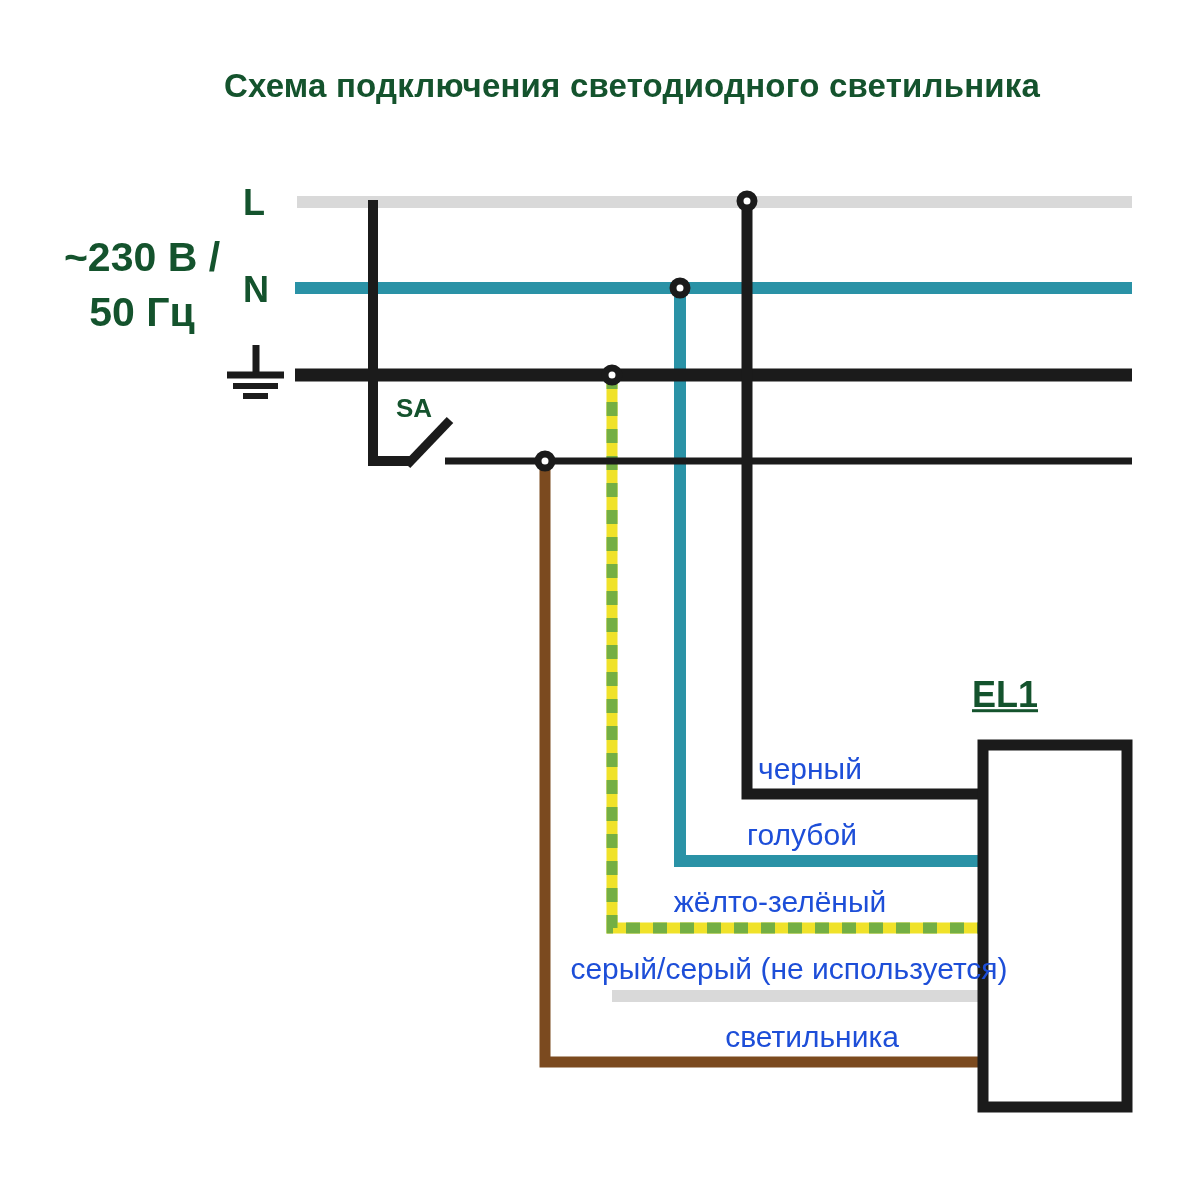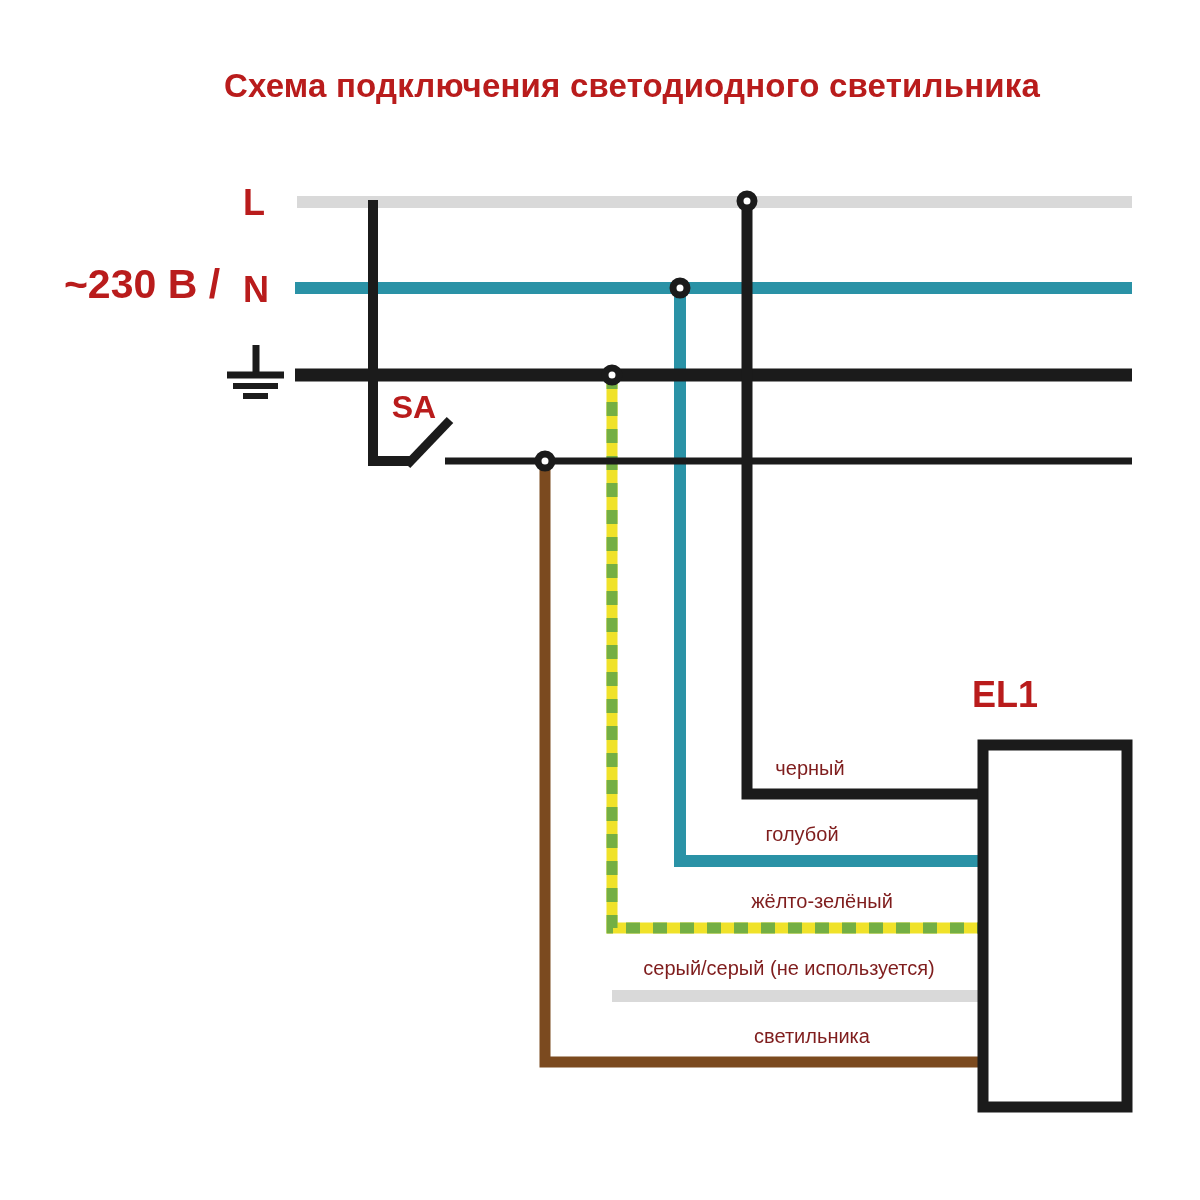--- a/index.html
+++ b/index.html
@@ -17,35 +17,35 @@
   }
   .stage svg {
     position: absolute;
     left: 0;
     top: 0;
   }
   .lbl {
     position: absolute;
     transform: translate(-50%, -50%);
     white-space: nowrap;
-    color: #7f1d1d;
-    font-size: 20px;
+    color: #1d4ed8;
+    font-size: 30px;
     line-height: 1.1;
     text-align: center;
   }
   .lbl.bold {
     font-weight: 700;
-    color: #b91c1c;
+    color: #14532d;
   }
   .title-lbl {
     font-size: 33px;
     letter-spacing: 0.2px;
   }
   .big-lbl   { font-size: 36px; }
-  .sa-lbl    { font-size: 32px; }
+  .sa-lbl    { font-size: 26px; }
   .volt-lbl  { font-size: 41px; line-height: 1.35; }
 </style>
 </head>
 <body>
 
 <div class="stage">
 
   <svg width="1200" height="1200" viewBox="0 0 1200 1200">
 
     <line x1="297" y1="202" x2="1132" y2="202" stroke-width="12" fill="none" stroke="#d9d9d9"></line>
@@ -84,27 +84,28 @@
     <circle cx="747" cy="201" r="7" stroke-width="7" fill="#ffffff" stroke="#1b1b1b"></circle>
     <circle cx="680" cy="288" r="7" stroke-width="7" fill="#ffffff" stroke="#1b1b1b"></circle>
     <circle cx="612" cy="375" r="7" stroke-width="7" fill="#ffffff" stroke="#1b1b1b"></circle>
     <circle cx="545" cy="461" r="7" stroke-width="7" fill="#ffffff" stroke="#1b1b1b"></circle>
   </svg>
 
   <div class="lbl bold title-lbl" style="left:632px; top:86px;">Схема подключения светодиодного светильника</div>
 
   <div class="lbl bold volt-lbl" style="left:142px; top:285px;">
     <div>~230 В /</div>
+    <div>50 Гц</div>
   </div>
   <div class="lbl bold big-lbl" style="left:254px; top:203px;">L</div>
   <div class="lbl bold big-lbl" style="left:256px; top:290px;">N</div>
 
   <div class="lbl bold sa-lbl" style="left:414px; top:408px;">SA</div>
 
-  <div class="lbl bold big-lbl" style="left:1005px; top:695px;">EL1</div>
+  <div class="lbl bold big-lbl" style="left:1005px; top:695px;text-decoration:underline;">EL1</div>
 
   <div class="lbl" style="left:810px; top:768px;">черный</div>
   <div class="lbl" style="left:802px; top:834px;">голубой</div>
-  <div class="lbl" style="left:822px; top:901px;">жёлто-зелёный</div>
+  <div class="lbl" style="left:780px; top:901px;">жёлто-зелёный</div>
   <div class="lbl" style="left:789px; top:968px;">серый/серый (не используется)</div>
   <div class="lbl" style="left:812px; top:1036px;">светильника</div>
 
 </div>
 
 </body></html>

